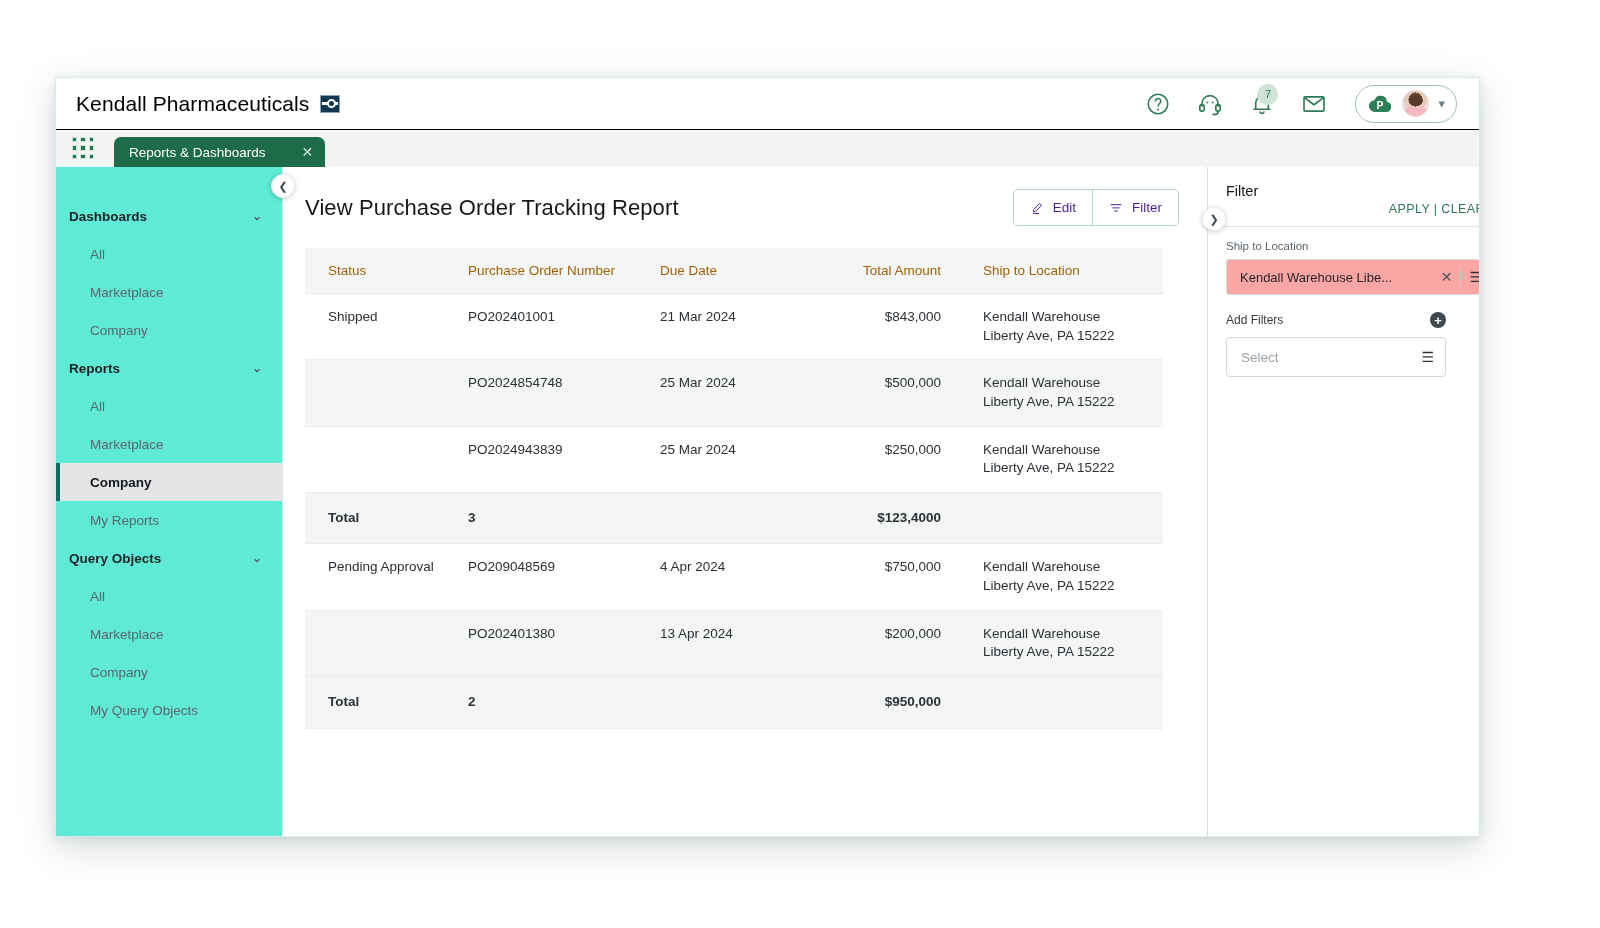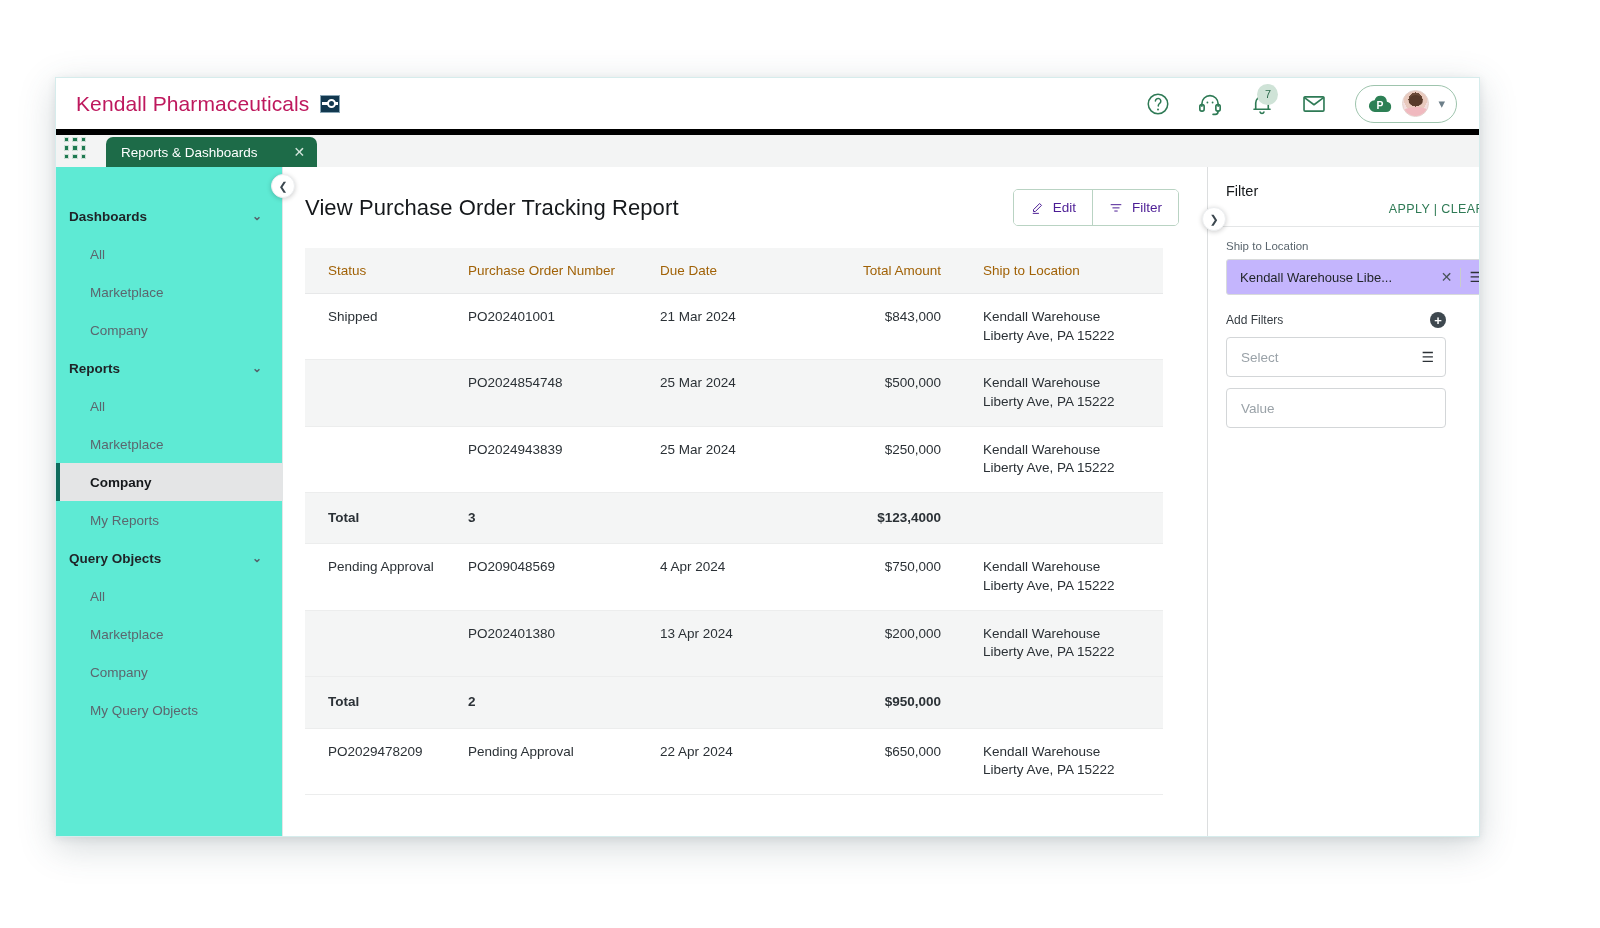--- a/index.html
+++ b/index.html
@@ -31,21 +31,21 @@
   .brandbar {
     position: relative;
     height: 51px;
     background: #ffffff;
     display: flex;
     align-items: center;
     padding: 0 22px 0 20px;
   }
   .brand-title {
     font-size: 21px;
-    color: #be185d;
+    color: #000000;
     letter-spacing: .1px;
     font-weight: 400;
     white-space: nowrap;
   }
   .brand-logo {
     width: 20px; height: 18px;
     margin-left: 11px;
     position: relative;
     flex: 0 0 auto;
   }
@@ -111,24 +111,24 @@
     transform:translateX(-50%);
     width: 104%; height: 44%; border-radius: 48% 48% 0 0;
     background: #f0b9bf;
   }
   .chev-sm { color: #6d7f89; font-size: 13px; line-height: 1; }
 
   
   .tabstrip {
     height: 38px;
     background: #f3f4f4;
-    border-top: 6px solid #000000;
+    border-top: 1px solid #000000;
     display: flex;
     align-items: flex-end;
-    padding-left: 8px;
+    padding-left: 16px;
     position: relative;
   }
   .applauncher {
     width: 22px; height: 22px;
     display: grid;
     grid-template-columns: repeat(3, 1fr);
     grid-template-rows: repeat(3, 1fr);
     gap: 3px;
     margin-bottom: 8px;
     margin-right: 20px;
@@ -323,21 +323,21 @@
   }
   .fp-label {
     font-size: 11.5px;
     color: #5b666e;
     margin-bottom: 7px;
   }
   .fp-token {
     display: flex;
     align-items: center;
     height: 36px;
-    background: #c4b5fd;
+    background: #fca5a5;
     border: 1px solid #d8dadb;
     border-radius: 3px;
     padding: 0 9px 0 13px;
     font-size: 13px;
     color: #1f2327;
     width: 266px;
     gap: 8px;
   }
   .fp-token .tok-x { color: #4a545b; font-size: 14px; cursor: pointer; }
   .fp-token .tok-sep { width: 1px; height: 19px; background: #c9cccd; }
@@ -577,27 +577,20 @@
               <td class="col-amt amt">$200,000</td>
               <td class="col-ship"><span>Kendall Warehouse</span><span class="addr-l2">Liberty Ave, PA 15222</span></td>
             </tr>
             <tr class="total">
               <td class="col-status">Total</td>
               <td class="col-po">2</td>
               <td class="col-due"></td>
               <td class="col-amt amt">$950,000</td>
               <td class="col-ship"><span></span><span class="addr-l2"></span></td>
             </tr>
-            <tr>
-              <td class="col-status">PO2029478209</td>
-              <td class="col-po">Pending Approval</td>
-              <td class="col-due">22 Apr 2024</td>
-              <td class="col-amt amt">$650,000</td>
-              <td class="col-ship"><span>Kendall Warehouse</span><span class="addr-l2">Liberty Ave, PA 15222</span></td>
-            </tr>
           </tbody>
       </table>
     </div>
 
     <div class="filterpanel">
       <div class="fp-head">Filter</div>
       <div class="fp-actions">
         <span>APPLY</span>
         <span>|</span>
         <span>CLEAR</span>
@@ -614,23 +607,20 @@
 
       <div class="fp-addrow">
         <span class="lbl">Add Filters</span>
         <span class="plus-btn">+</span>
       </div>
 
       <div class="fp-input">
         <span>Select</span>
         <span class="bars">☰</span>
       </div>
-      <div class="fp-input">
-        <span>Value</span>
-      </div>
     </div>
   </div>
 
   <div class="collapse-btn" id="collapse-left">
     <span>❮</span>
   </div>
   <div class="collapse-btn" id="collapse-right">
     <span>❯</span>
   </div>
 

